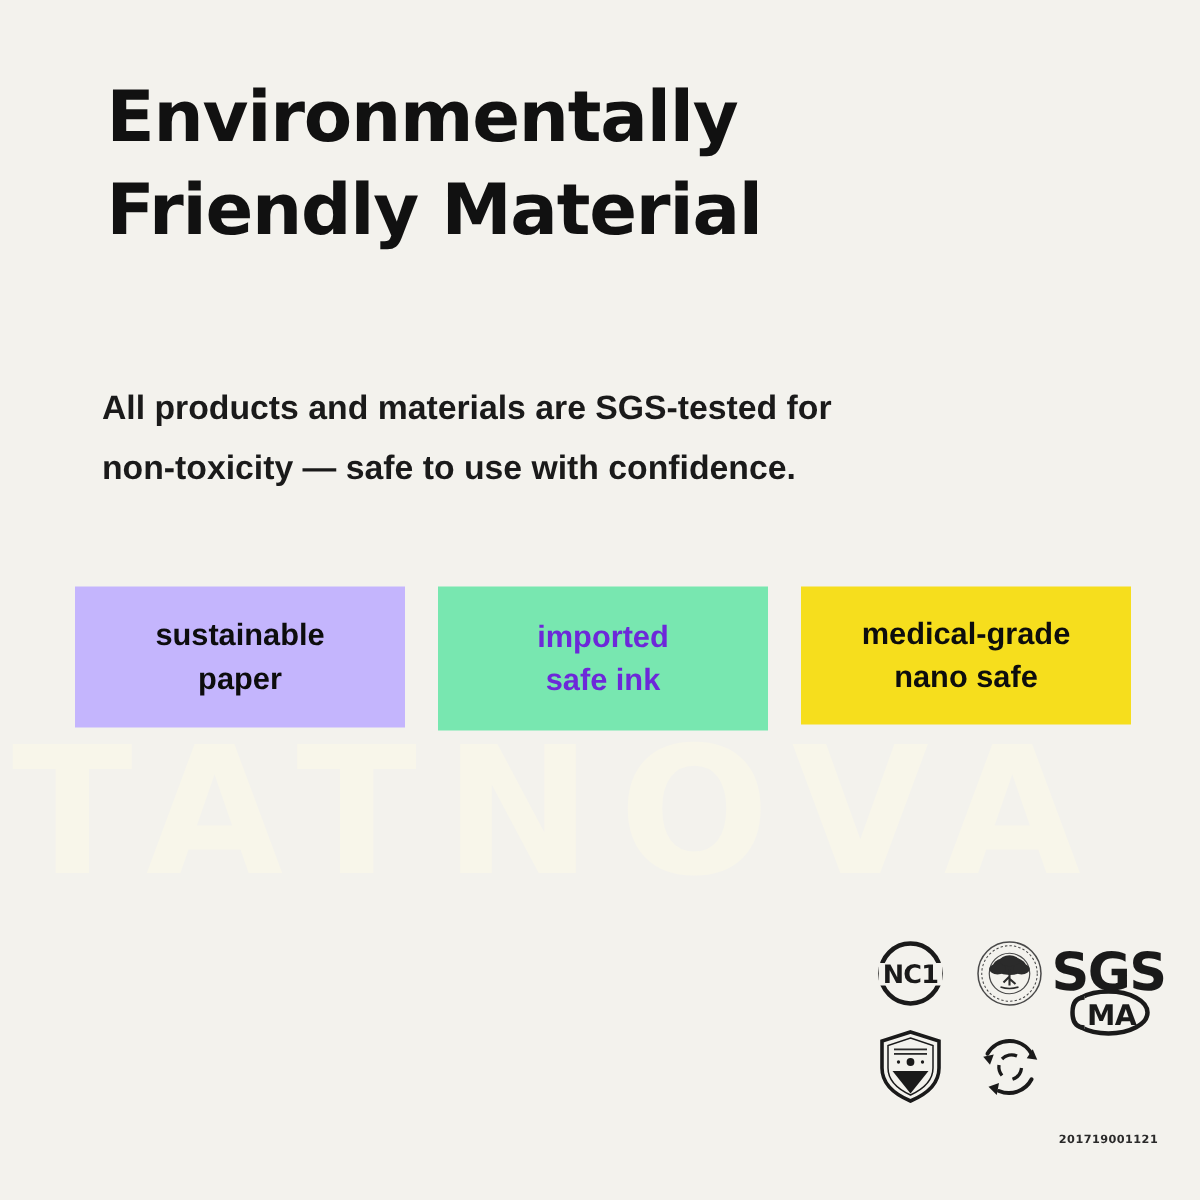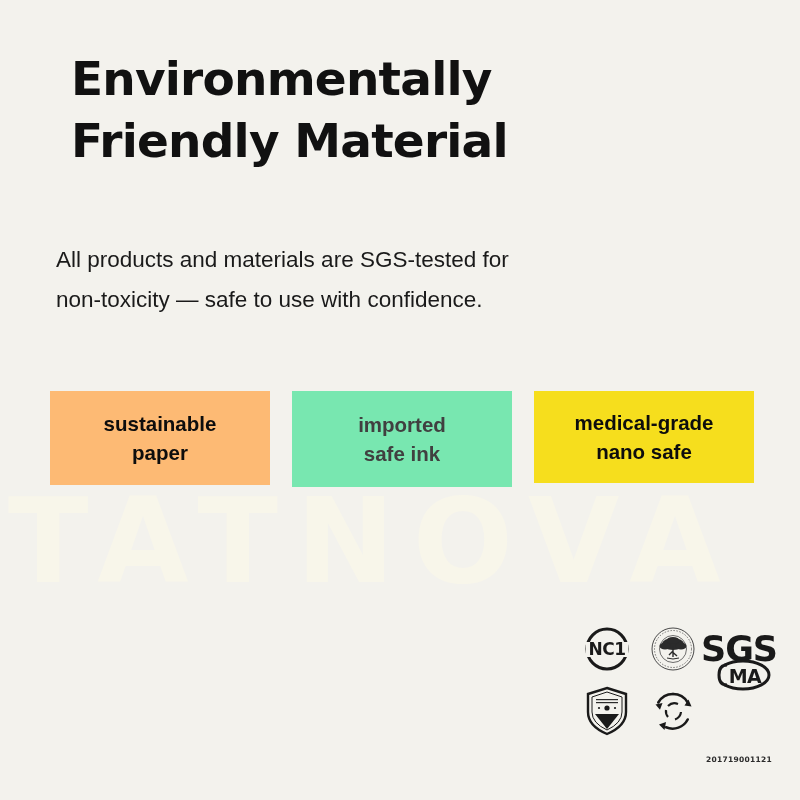--- a/index.html
+++ b/index.html
@@ -58,23 +58,23 @@
     display: block;
     margin-left: 19px;
   }
 
   
   .subtitle {
     position: absolute;
     left: 52px;
     top: 236px;
     width: 620px;
-    margin: 4px;
+    margin: 16px;
     font-family: "Liberation Sans", sans-serif;
-    font-weight: 400;
+    font-weight: 700;
     font-size: 22.5px;
     line-height: 1.78;
     color: #1a1a1a;
   }
   .subtitle .line {
     display: block;
   }
 
   
   .badge-row {
@@ -133,21 +133,21 @@
     font-family: "DejaVu Sans", sans-serif;
     font-weight: 700;
     font-size: 35px;
     letter-spacing: -1px;
     color: #1a1a1a;
     line-height: 1;
   }
   .cma-wrap {
     display: flex;
     flex-direction: column;
-    align-items: flex-end;
+    align-items: center;
     justify-content: center;
     gap: 45px;
   }
   .cma-number {
     font-family: "DejaVu Sans", sans-serif;
     font-weight: 700;
     font-size: 7.5px;
     letter-spacing: 0.3px;
     color: #2a2a2a;
     margin-top: 18px;
@@ -166,26 +166,26 @@
     <span class="line">Friendly Material</span>
   </h1>
 
   <p class="subtitle">
     <span class="line">All products and materials are SGS-tested for</span>
     <span class="line">non-toxicity — safe to use with confidence.</span>
   </p>
 
   <div class="badge-row">
 
-    <div class="badge badge-1" style="background: #fdba74; color: rgb(13, 13, 13);">
+    <div class="badge badge-1" style="background: #c4b5fd; color: rgb(13, 13, 13);">
       <span class="bline">sustainable</span>
       <span class="bline">paper</span>
     </div>
 
-    <div class="badge badge-2" style="background: rgb(120, 231, 176); color: #404040;">
+    <div class="badge badge-2" style="background: rgb(120, 231, 176); color: #6d28d9;">
       <span class="bline">imported</span>
       <span class="bline">safe ink</span>
     </div>
 
     <div class="badge badge-3" style="background: rgb(246, 222, 29); color: rgb(13, 13, 13);">
       <span class="bline">medical-grade</span>
       <span class="bline">nano safe</span>
     </div>
 
   </div>

